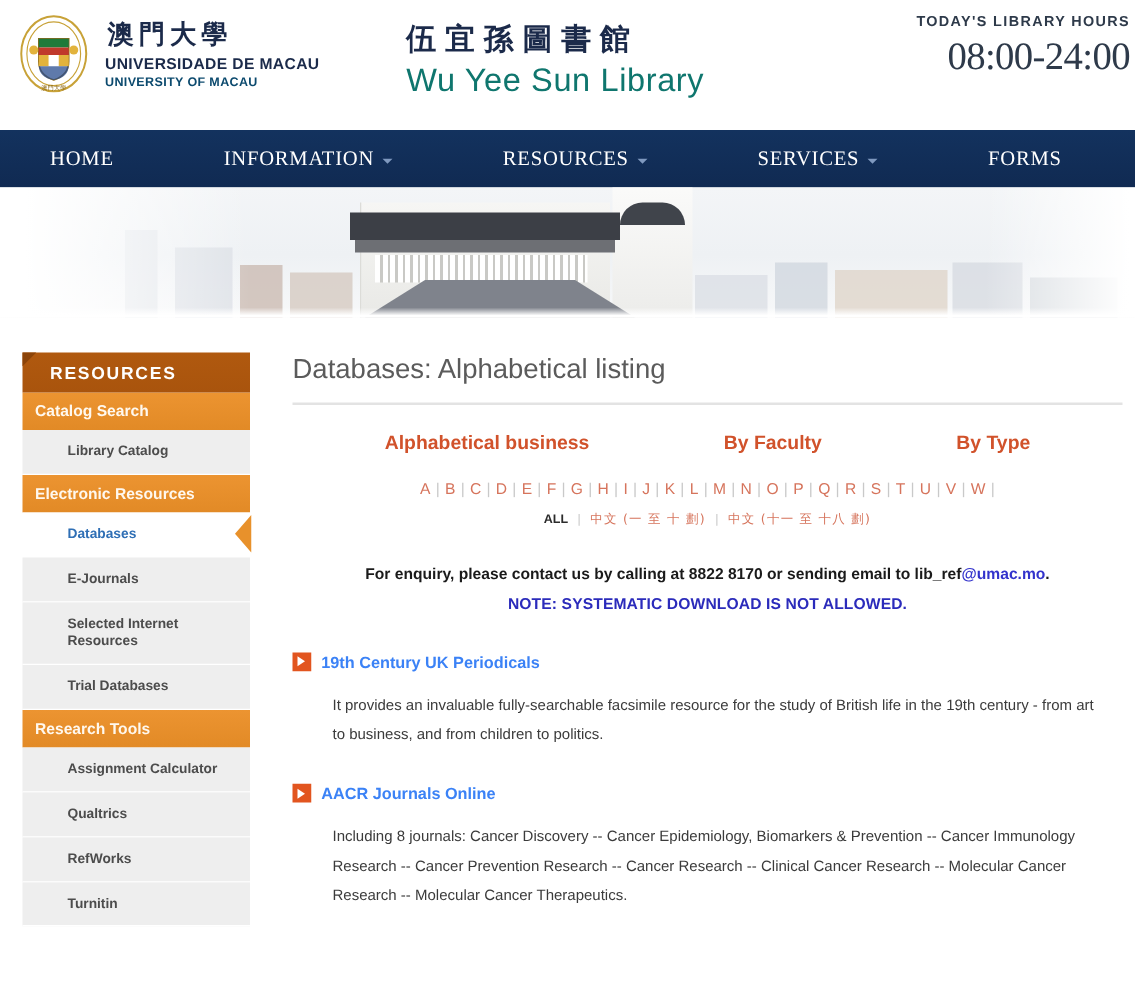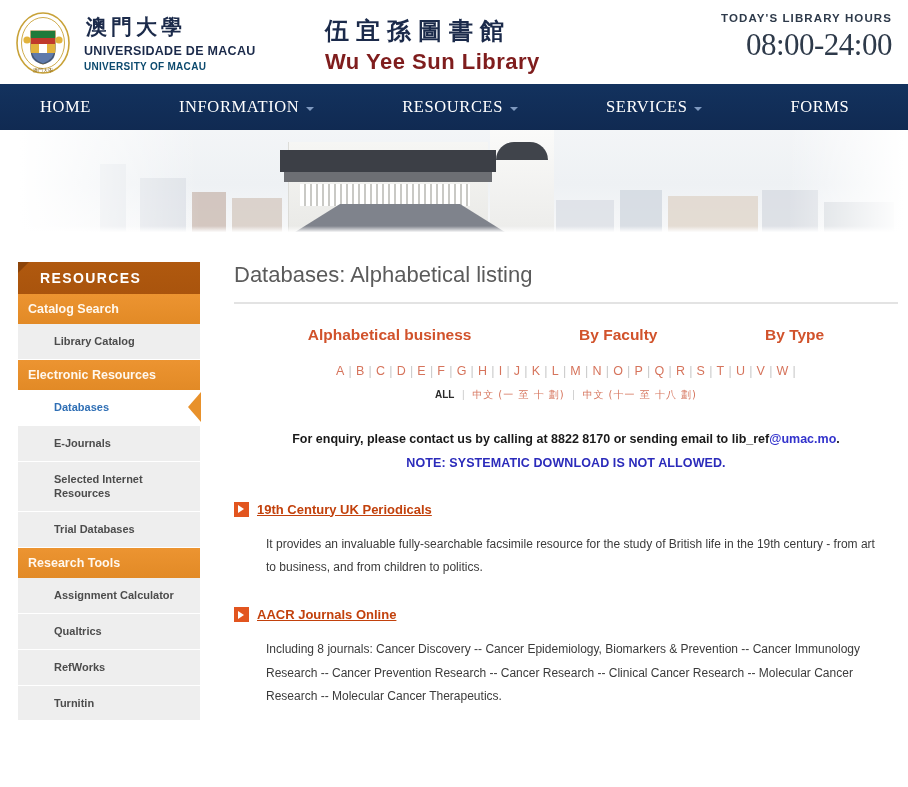--- a/index.html
+++ b/index.html
@@ -8,21 +8,21 @@
     width: 908px; height: 787px;
     overflow: hidden;
     background: #ffffff;
     font-family: "Liberation Sans", sans-serif;
   }
   #page { position: relative; width: 908px; height: 787px; background:#fff; overflow:hidden; }
 
   
   .header {
     position: relative;
-    height: 84px;
+    height: 104px;
     background: #ffffff;
     display: flex;
     align-items: flex-start;
   }
   .brand {
     display: flex;
     align-items: flex-start;
     padding: 10px 0 0 14px;
     gap: 12px;
   }
@@ -61,30 +61,30 @@
   .libname-cn {
     font-family: "DejaVu Sans", sans-serif;
     font-size: 24px;
     font-weight: 700;
     color: #1b2a4a;
     letter-spacing: 7px;
     line-height: 1.15;
   }
   .libname-en {
     font-family: "Liberation Sans", sans-serif;
-    font-size: 22px;
-    font-weight: 700;
-    color: #7f1d1d;
+    font-size: 26px;
+    font-weight: 400;
+    color: #0f766e;
     letter-spacing: 0.5px;
     line-height: 1.3;
     margin-top: 2px;
   }
   .hours {
     position: absolute;
-    right: 16px; top: 12px;
+    right: 4px; top: 12px;
     text-align: right;
     width: 280px;
   }
   .hours-label {
     font-family: "Liberation Sans", sans-serif;
     font-size: 11.5px;
     font-weight: 700;
     letter-spacing: 1.1px;
     color: #2e3a4a;
   }
@@ -386,25 +386,24 @@
   .db-bullet::after {
     content: "";
     position: absolute;
     left: 4px; top: 3.5px;
     width: 0; height: 0;
     border-top: 4px solid transparent;
     border-bottom: 4px solid transparent;
     border-left: 6px solid #ffffff;
   }
   .db-title {
-    color: #c2410c;
+    color: #3b82f6;
     font-size: 13px;
     font-weight: 700;
     cursor: pointer;
-    text-decoration: underline;
   }
   .db-desc {
     padding: 16px 16px 20px 32px;
     font-size: 12px;
     color: #3b3b3b;
     line-height: 1.95;
   }
 </style>
 </head>
 <body>

